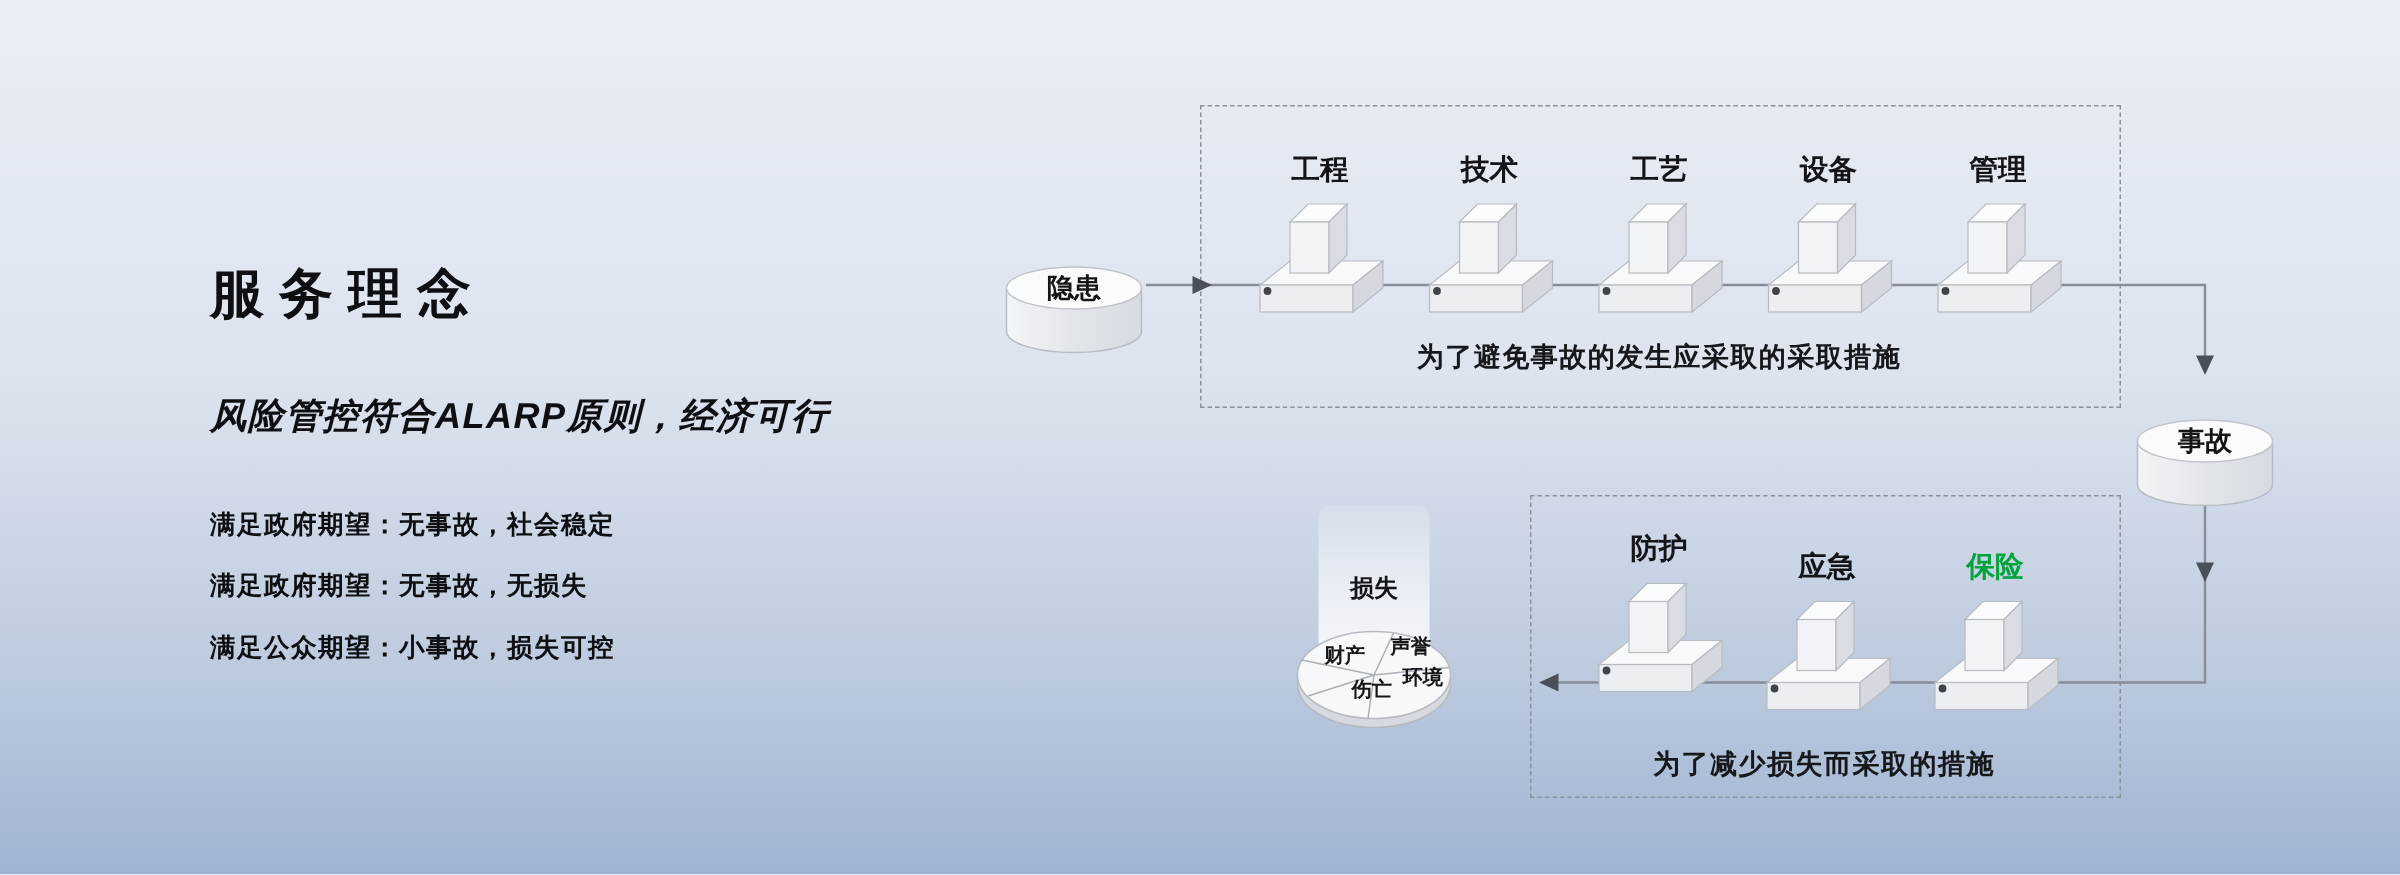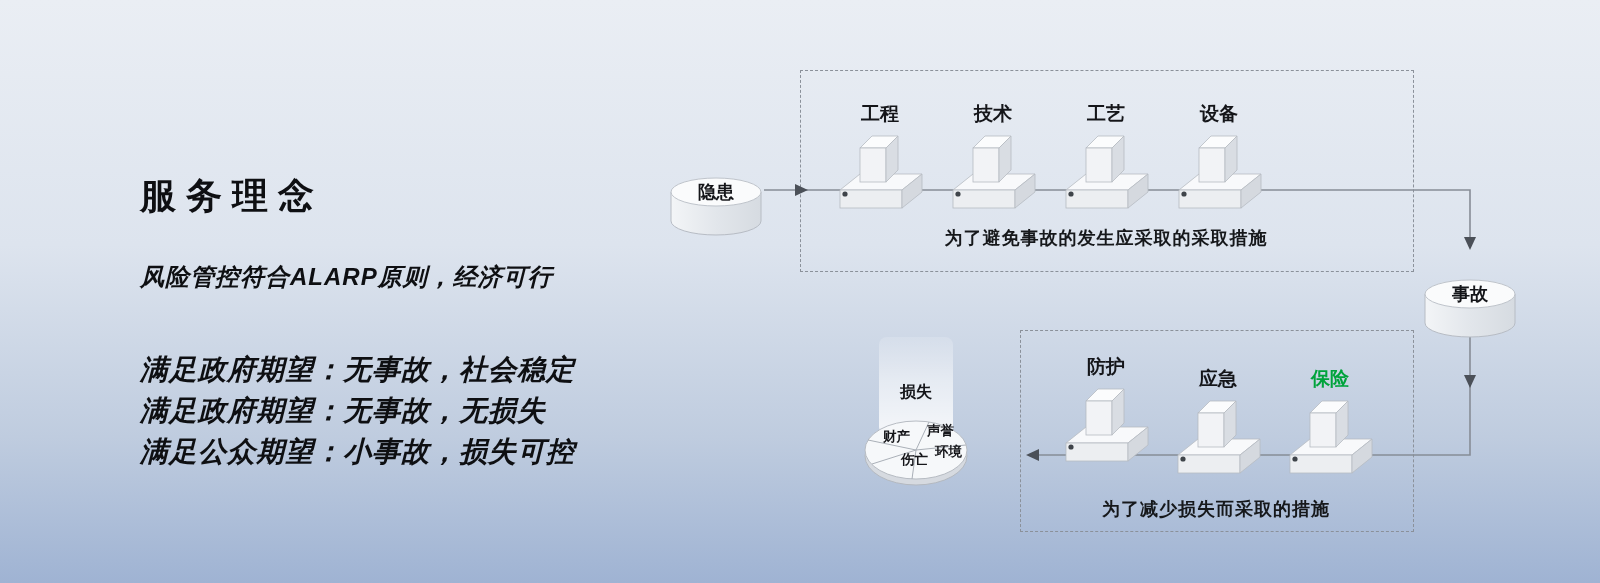--- a/index.html
+++ b/index.html
@@ -9,21 +9,21 @@
   }
   .slide {
     position:relative; width:1600px; height:583px;
     background:linear-gradient(180deg, var(--bg-top,#eaeef4) 0%, #dde4ee 42%, #bfccdf 75%, var(--bg-bottom,#9fb3d3) 100%);
   }
 
   
   .intro { position:absolute; left:140px; top:172px; color:#0e0f12; z-index:3; }
   .intro h1 { margin:0; font-size:36px; font-weight:800; letter-spacing:10px; }
   .intro .subtitle { margin:40px 0 0 0; font-size:24px; font-weight:700; letter-spacing:1px;font-style:italic; }
-  .intro .bullets { margin-top:56px; font-size:28px; font-weight:700; line-height:41px; letter-spacing:1px;font-style:italic; }
+  .intro .bullets { margin-top:36px; font-size:17px; font-weight:700; line-height:41px; letter-spacing:1px; }
 
   
   .dashed-box {
     position:absolute; border:1.5px dashed #8b919a; z-index:0; background:transparent;
   }
   .box-prevention { left:800px; top:70px; width:612px; height:200px; }
   .box-mitigation { left:1020px; top:330px; width:392px; height:200px; }
 
   .connectors { position:absolute; left:0; top:0; width:1600px; height:583px; z-index:1; }
   .connectors path { stroke:#878d96; stroke-width:1.6; fill:none; }
@@ -173,20 +173,32 @@
       <polygon points="8,62 28,46 90,46 70,62" fill="#f8f9fb" stroke="#b6bbc2" stroke-width="0.8"></polygon>
       <rect x="8" y="62" width="62" height="18" fill="#eceef1" stroke="#b6bbc2" stroke-width="0.8"></rect>
       <polygon points="70,62 90,46 90,64 70,80" fill="#d5d9df" stroke="#b6bbc2" stroke-width="0.8"></polygon>
       <polygon points="28,20 40,8 66,8 54,20" fill="#fbfcfd" stroke="#b6bbc2" stroke-width="0.8"></polygon>
       <rect x="28" y="20" width="26" height="34" fill="#f2f3f6" stroke="#b6bbc2" stroke-width="0.8"></rect>
       <polygon points="54,20 66,8 66,42 54,54" fill="#d9dde3" stroke="#b6bbc2" stroke-width="0.8"></polygon>
       <circle cx="13" cy="66" r="2.6" fill="#3f444a"></circle>
     </svg>
   </div>
 
+  <div class="barrier" style="left:1284px; top:102px;">
+    <div class="barrier-label">管理</div>
+    <svg width="96" height="92" viewBox="0 0 96 92">
+      <polygon points="8,62 28,46 90,46 70,62" fill="#f8f9fb" stroke="#b6bbc2" stroke-width="0.8"></polygon>
+      <rect x="8" y="62" width="62" height="18" fill="#eceef1" stroke="#b6bbc2" stroke-width="0.8"></rect>
+      <polygon points="70,62 90,46 90,64 70,80" fill="#d5d9df" stroke="#b6bbc2" stroke-width="0.8"></polygon>
+      <polygon points="28,20 40,8 66,8 54,20" fill="#fbfcfd" stroke="#b6bbc2" stroke-width="0.8"></polygon>
+      <rect x="28" y="20" width="26" height="34" fill="#f2f3f6" stroke="#b6bbc2" stroke-width="0.8"></rect>
+      <polygon points="54,20 66,8 66,42 54,54" fill="#d9dde3" stroke="#b6bbc2" stroke-width="0.8"></polygon>
+      <circle cx="13" cy="66" r="2.6" fill="#3f444a"></circle>
+    </svg>
+  </div>
 
   <div class="caption caption-prevention">为了避免事故的发生应采取的采取措施</div>
 
   <div class="barrier" style="left:1058px; top:355px;">
     <div class="barrier-label">防护</div>
     <svg width="96" height="92" viewBox="0 0 96 92">
       <polygon points="8,62 28,46 90,46 70,62" fill="#f8f9fb" stroke="#b6bbc2" stroke-width="0.8"></polygon>
       <rect x="8" y="62" width="62" height="18" fill="#eceef1" stroke="#b6bbc2" stroke-width="0.8"></rect>
       <polygon points="70,62 90,46 90,64 70,80" fill="#d5d9df" stroke="#b6bbc2" stroke-width="0.8"></polygon>
       <polygon points="28,20 40,8 66,8 54,20" fill="#fbfcfd" stroke="#b6bbc2" stroke-width="0.8"></polygon>

